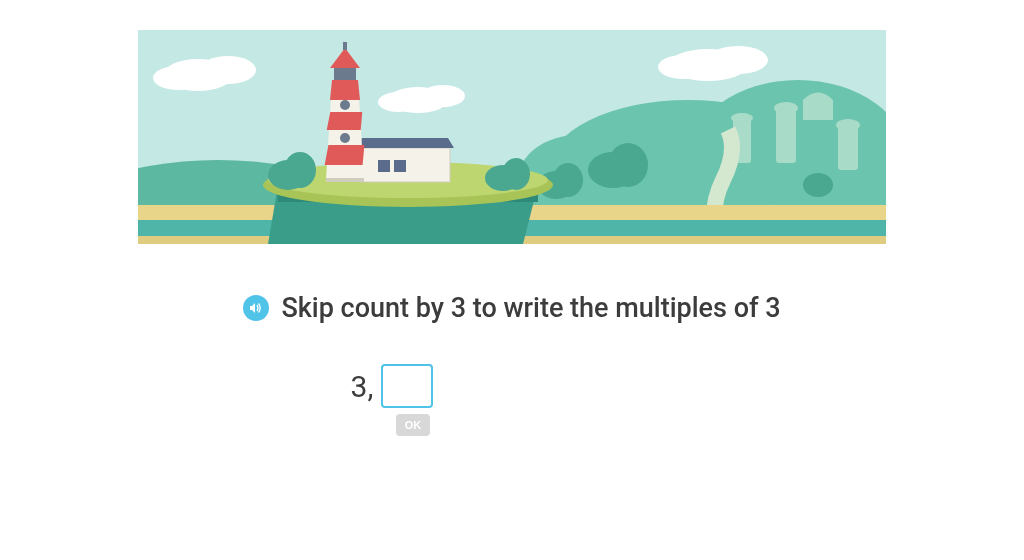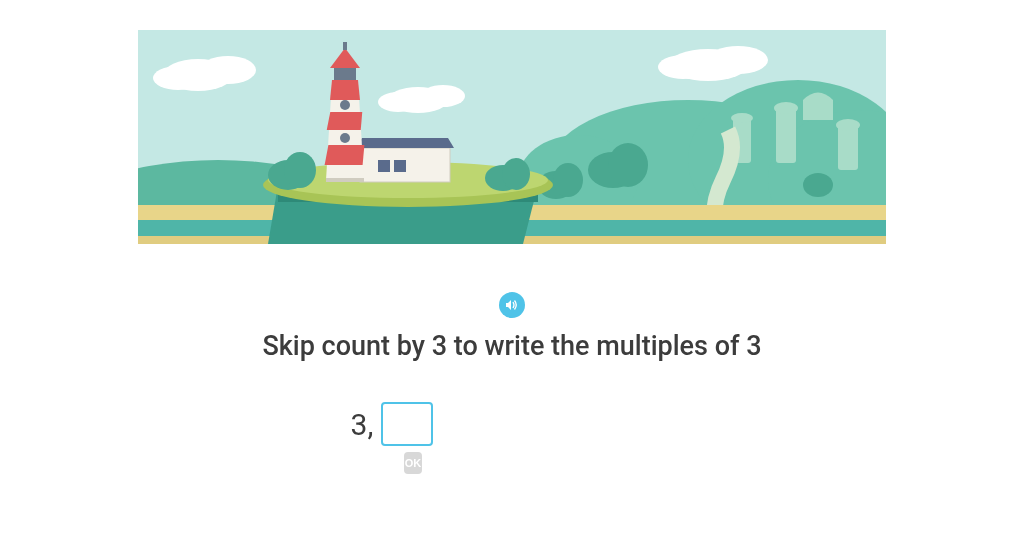--- a/index.html
+++ b/index.html
@@ -23,21 +23,20 @@
   }
   .question-area {
     margin-top: 48px;
     text-align: center;
   }
   .question-row {
     display: flex;
     align-items: center;
     justify-content: center;
     gap: 12px;
-    flex-direction: column;
   }
   .audio-btn {
     width: 26px;
     height: 26px;
     border-radius: 50%;
     background: #4fc3e8;
     display: flex;
     align-items: center;
     justify-content: center;
     cursor: pointer;
@@ -77,21 +76,21 @@
     border: 2px solid #4fc3e8;
     border-radius: 4px;
     font-size: 28px;
     text-align: center;
     outline: none;
     color: #3c3c3c;
   }
   .ok-btn {
     margin-top: 6px;
     margin-left: 42px;
-    width: 18px;
+    width: 34px;
     height: 22px;
     border-radius: 4px;
     background: #d8d8d8;
     color: #ffffff;
     font-size: 11px;
     font-weight: 600;
     display: flex;
     align-items: center;
     justify-content: center;
     cursor: pointer;

